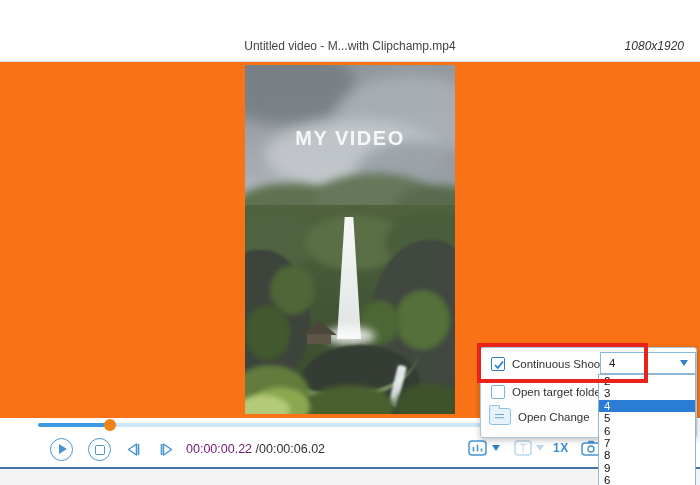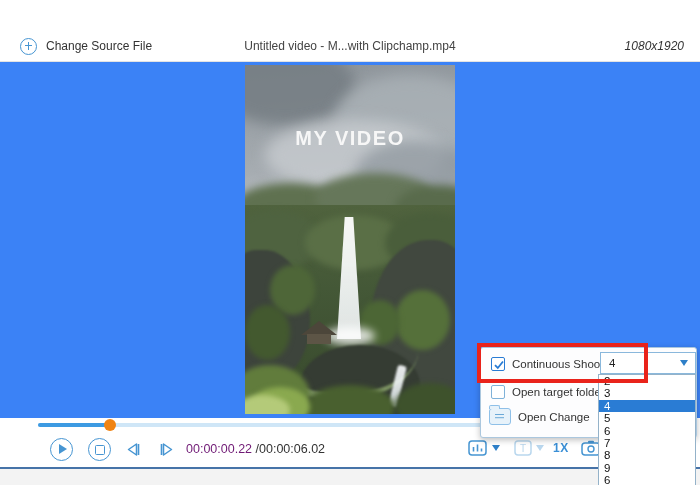--- a/index.html
+++ b/index.html
@@ -50,21 +50,21 @@
   .plus-icon::before { left:3.5px; top:6.6px; width:7.5px; height:1.4px; }
   .plus-icon::after  { left:6.6px; top:3.5px; width:1.4px; height:7.5px; }
   .change-source-label { font-size:12px; color:#333; margin-left:9px; }
   .file-title {
     position:absolute; left:0; right:0; top:0; height:32px; line-height:32px;
     text-align:center; font-size:12px; color:#444; pointer-events:none;
   }
   .resolution { position:absolute; right:16px; top:0; height:32px; line-height:32px; font-size:12px; color:#333;font-style:italic; }
 
   
-  .stage { position:absolute; left:0; top:62px; width:700px; height:356px; background:#3b82f6; }
+  .stage { position:absolute; left:0; top:62px; width:700px; height:356px; background:#f97316; }
   .video {
     position:absolute; left:245px; top:3px; width:210px; height:349px; overflow:hidden;
     background:linear-gradient(175deg,#8d949a 0%, #a7adb2 30%, #c3c8cc 42%, #9aa398 50%, #55663f 58%, #47593a 75%, #3c4e33 100%);
   }
   .cloud { position:absolute; border-radius:50%; filter:blur(7px); }
   .cloud.c1 { left:-30px; top:-20px; width:140px; height:80px; background:rgba(116,124,131,.85); }
   .cloud.c2 { left:90px; top:10px; width:150px; height:90px; background:rgba(170,177,183,.8); }
   .cloud.c3 { left:20px; top:55px; width:180px; height:70px; background:rgba(201,206,210,.75); }
   .cloud.c4 { left:110px; top:75px; width:120px; height:70px; background:rgba(140,148,155,.7); }
   .overlay-text{
@@ -195,24 +195,20 @@
   }
 </style>
 </head>
 <body>
 
 <div id="window">
 
 
   <div class="toolbar">
     <div class="file-title">Untitled video - M...with Clipchamp.mp4</div>
-    <div class="change-source">
-      <div class="plus-icon"></div>
-      <div class="change-source-label">Change Source File</div>
-    </div>
     <div class="resolution">1080x1920</div>
   </div>
 
   <div class="stage">
     <div class="video">
       <div class="cloud c1"></div>
       <div class="cloud c2"></div>
       <div class="cloud c3"></div>
       <div class="cloud c4"></div>
       <div class="treeline t1"></div>

